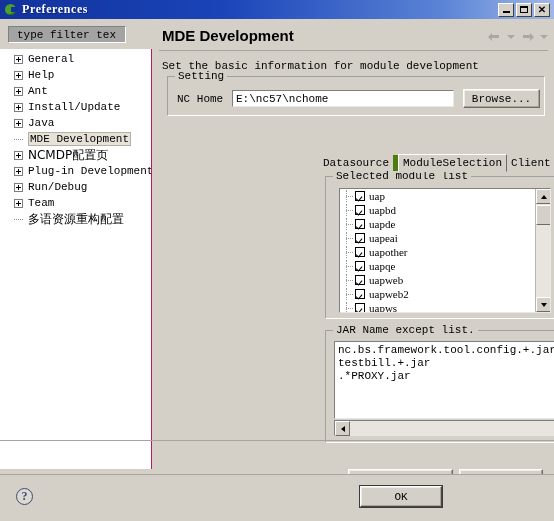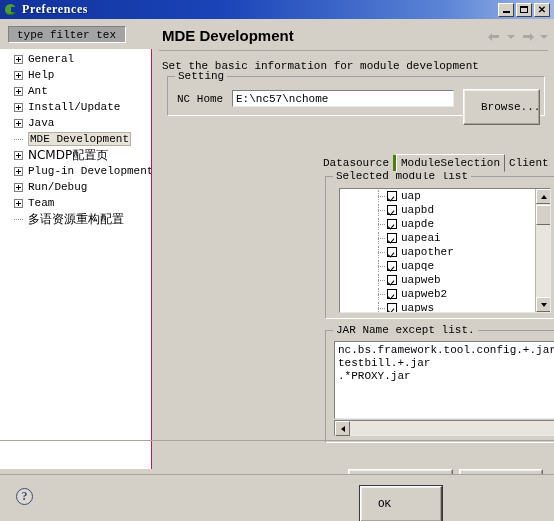--- a/index.html
+++ b/index.html
@@ -329,24 +329,24 @@
     background: #d4d0c8;
     border: 1px solid;
     border-color: #ffffff #6f6b63 #6f6b63 #ffffff;
     box-shadow: inset -1px -1px 0 #a8a49c, inset 1px 1px 0 #efedea;
     font-family: "Liberation Mono", monospace;
     font-size: 11px;
     color: #000;
     box-sizing: border-box;
     display: flex;
     align-items: center;
-    justify-content: flex-start;
+    justify-content: center;
     cursor: default;
     white-space: nowrap;
-    padding: 17px;
+    padding: 0;
   }
   .btn .u { text-decoration: underline; }
   .btn-browse {
     position: absolute;
     left: 295px; top: 12px;
     width: 77px; height: 19px;
   }
 
   
   .tabs {
@@ -359,21 +359,21 @@
     z-index: 4;
   }
   .tab {
     height: 16px;
     padding: 0 4px;
     font-family: "Liberation Mono", monospace;
     font-size: 11px;
     color: #000;
     display: flex;
     align-items: center;
-    border-right: 3px solid #4d7c0f;
+    border-right: 5px solid #4d7c0f;
     background: transparent;
     white-space: nowrap;
     box-sizing: border-box;
   }
   .tab.active {
     background: #d4d0c8;
     border: 1px solid;
     border-color: #ffffff #6f6b63 #d4d0c8 #ffffff;
     height: 18px;
     font-weight: normal;
@@ -401,25 +401,24 @@
     border: 1px solid;
     border-color: #7f7f7f #e8e8e8 #e8e8e8 #7f7f7f;
     box-sizing: border-box;
     overflow: hidden;
   }
   .listrow {
     display: flex;
     align-items: center;
     height: 14px;
     padding-left: 5px;
-    font-family: Liberation Mono, monospace;
+    font-family: Liberation Serif, serif;
     font-size: 11px;
     color: #000;
     white-space: nowrap;
-    margin-left: 32px;
   }
   .listrow .tline {
     width: 10px; height: 12px;
     flex: 0 0 auto;
     position: relative;
   }
   .listrow .tline::before {
     content: "";
     position: absolute;
     left: 1px; top: 0; bottom: 0;

